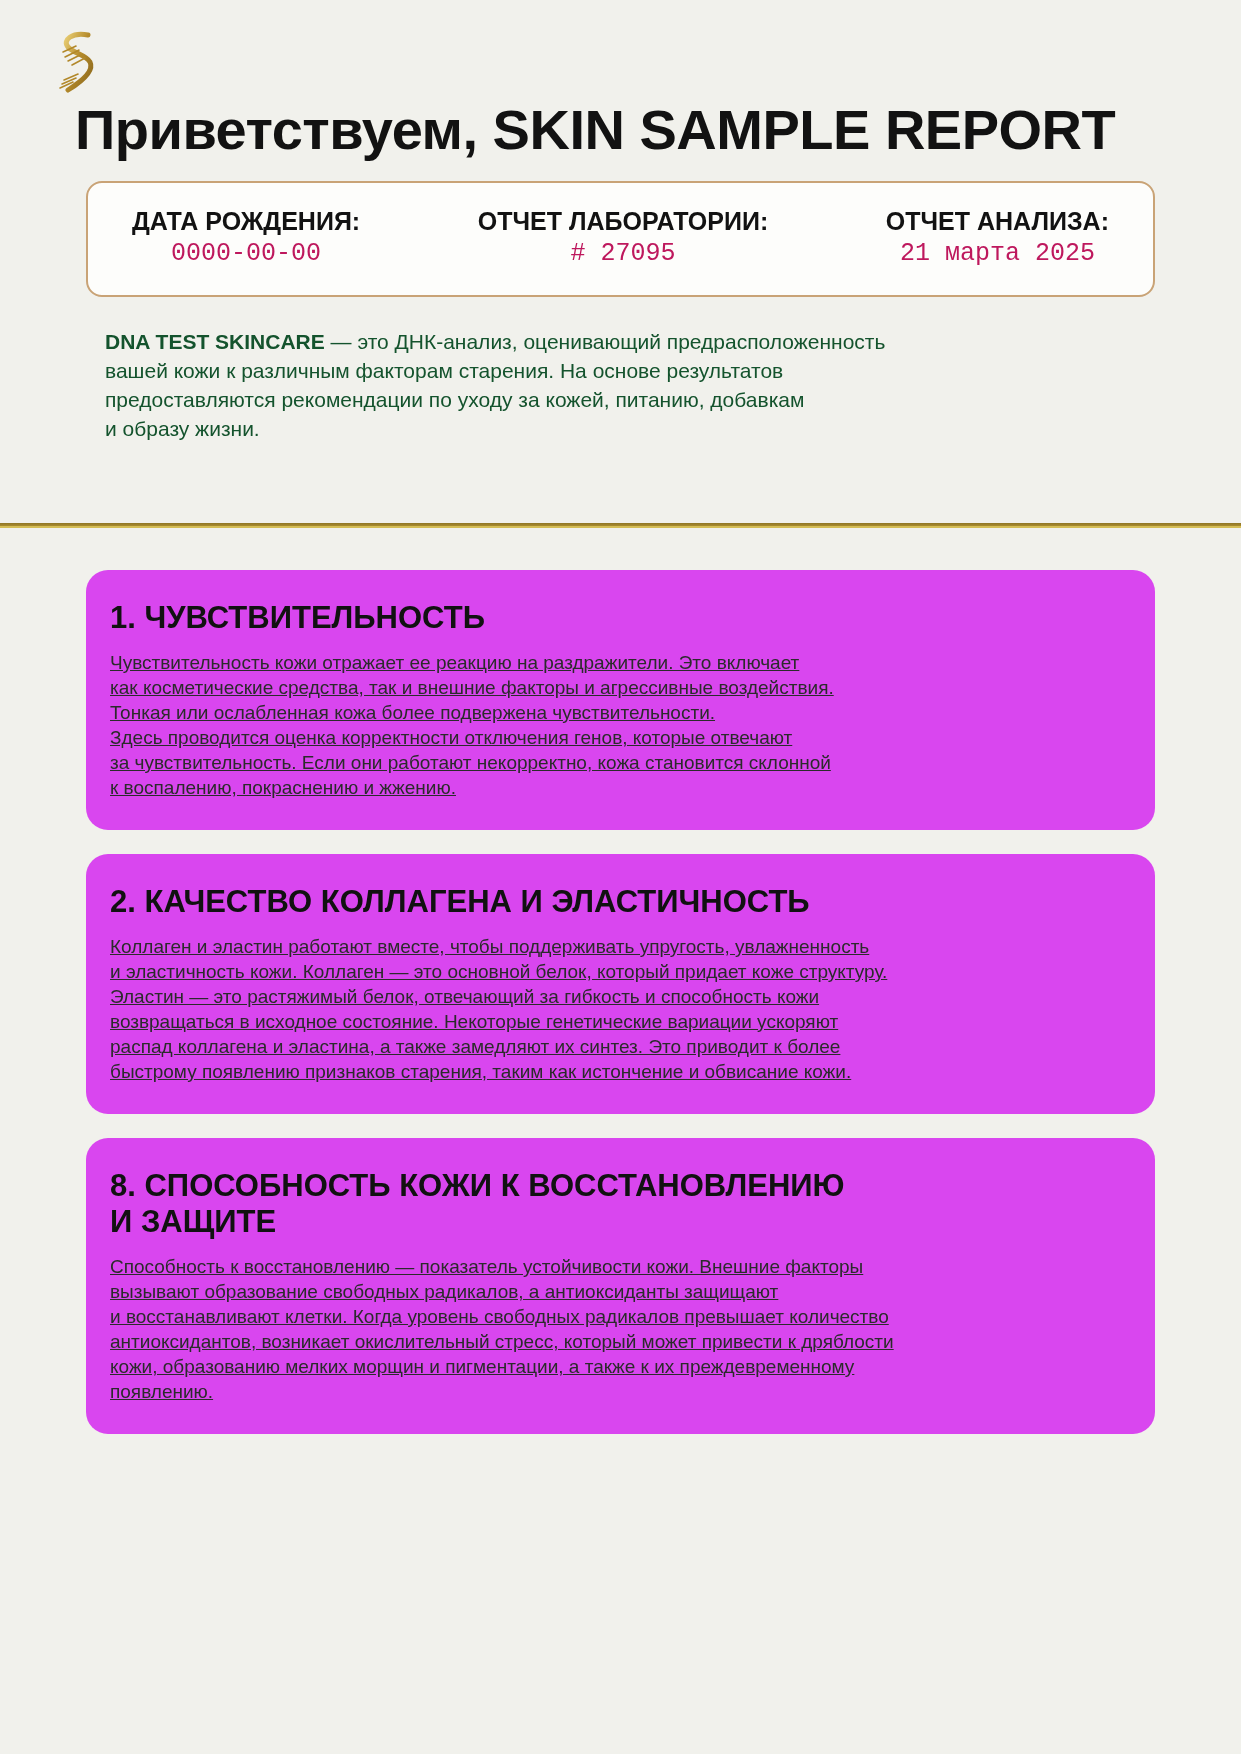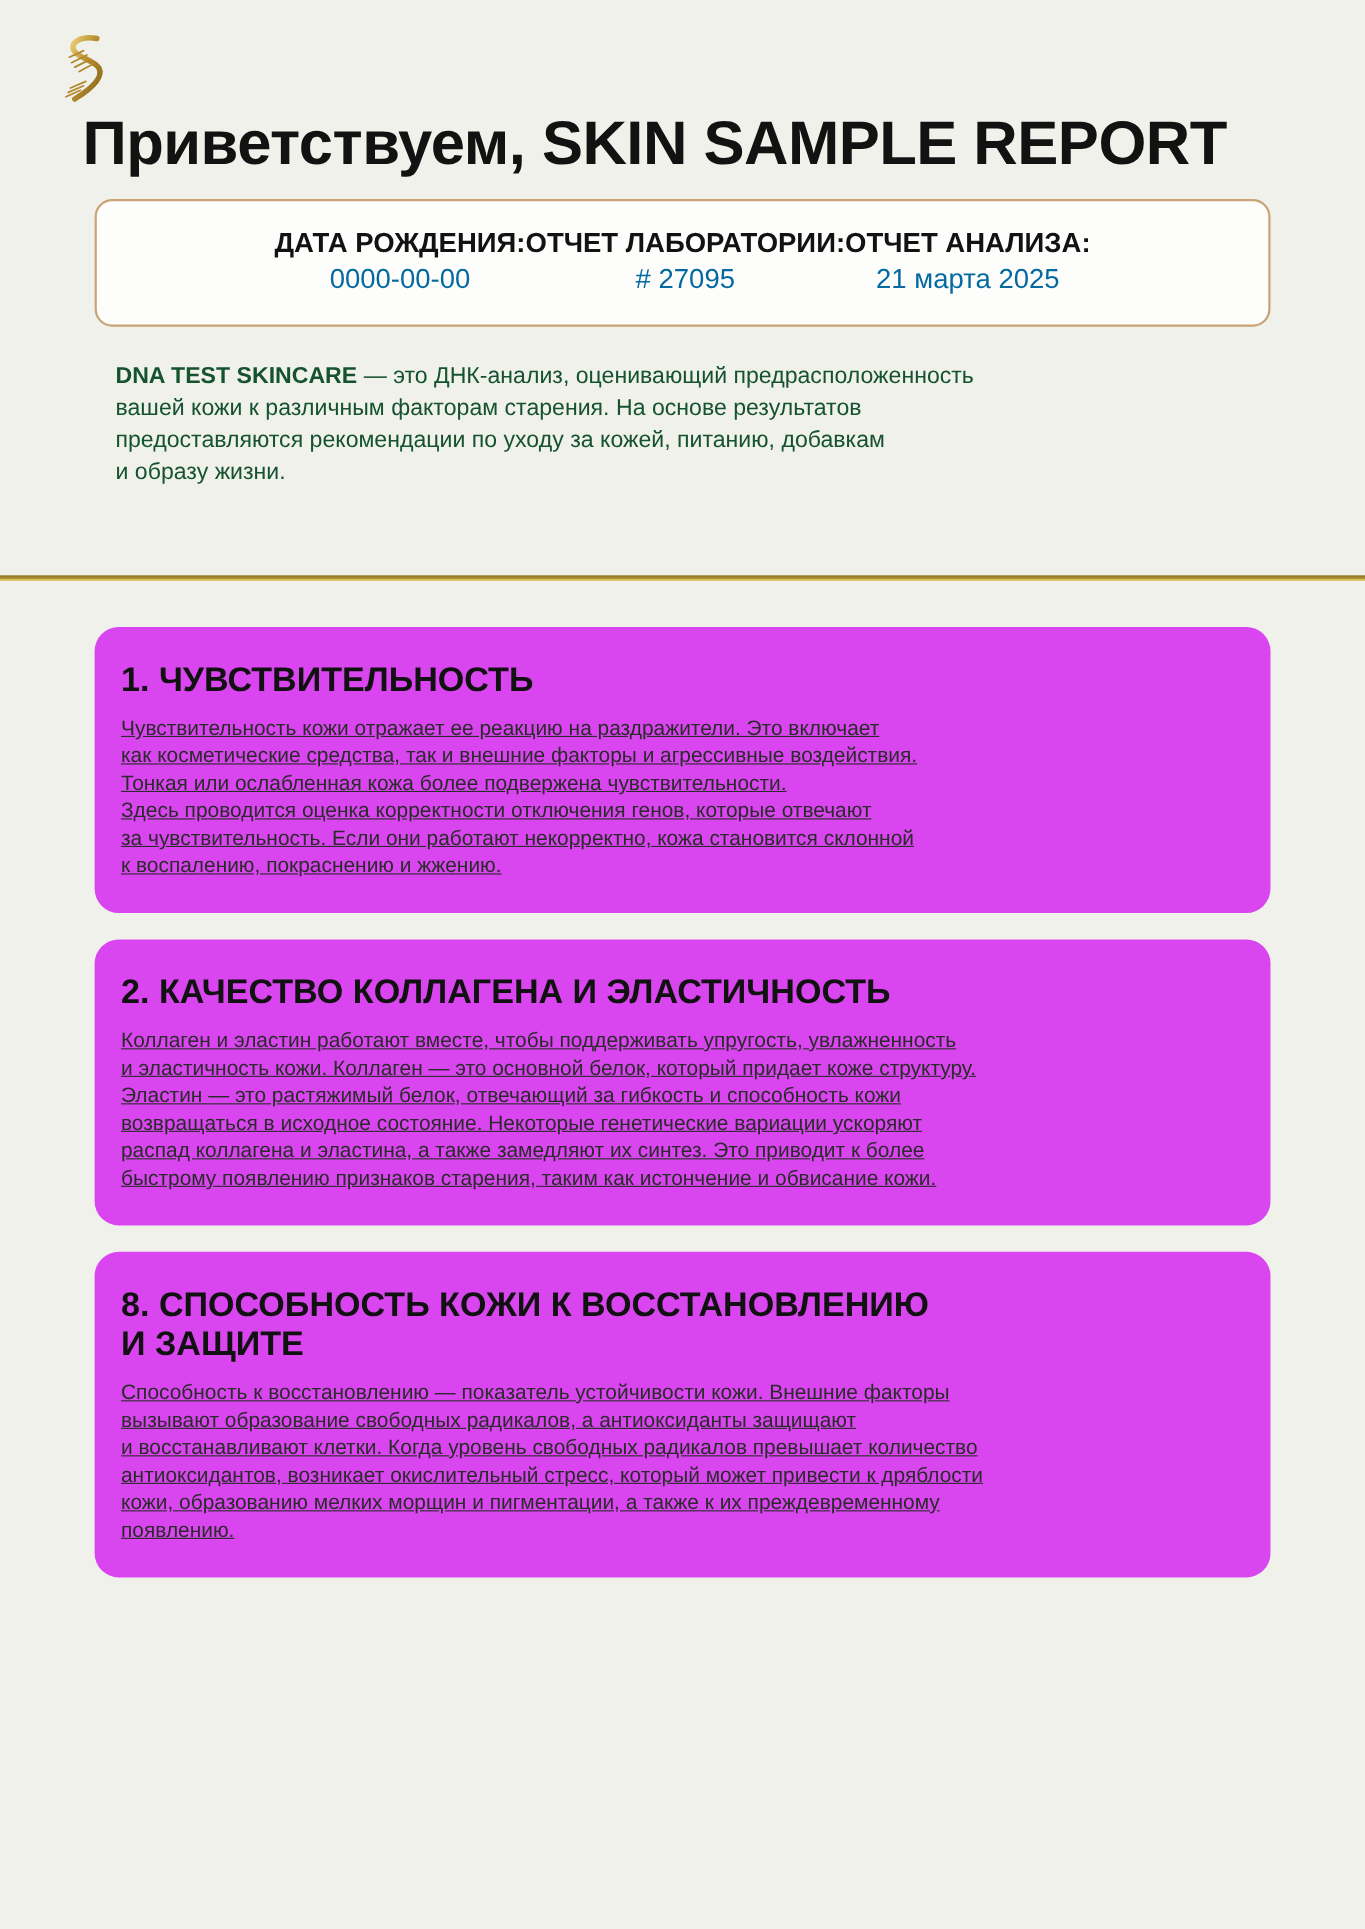--- a/index.html
+++ b/index.html
@@ -44,35 +44,36 @@
     color: #141414;
   }
   .preline { white-space: pre-line; }
   .info-box {
     margin-top: 22px;
     background: #fdfdfb;
     border: 2px solid #c9a376;
     border-radius: 16px;
     padding: 22px 44px 24px 44px;
     display: flex;
-    justify-content: center;
+    justify-content: space-between;
     align-items: flex-start;
   }
   .info-field { text-align: center; }
   .info-label {
     font-size: 25px;
     font-weight: 700;
     line-height: 32px;
     color: #121212;
   }
   .info-value {
     font-size: 25px;
     font-weight: 400;
     line-height: 34px;
-    color: #0369a1;
+    color: #be185d;
+    font-family: Liberation Mono, monospace;
   }
   .intro {
     margin: 30px 0 0 19px;
     font-size: 21px;
     line-height: 29px;
     color: #14532d;
     max-width: 1040px;
   }
   .intro b { font-weight: 700; }
   .divider {

